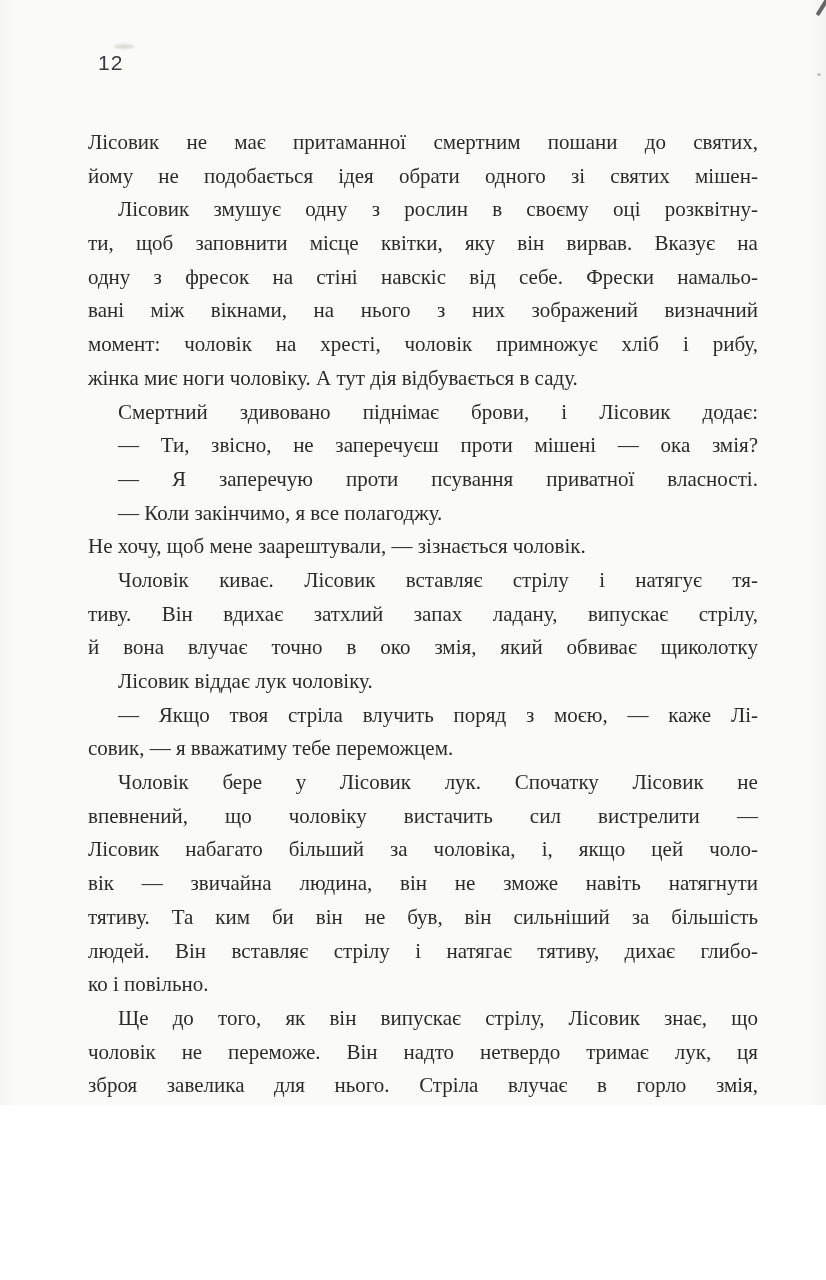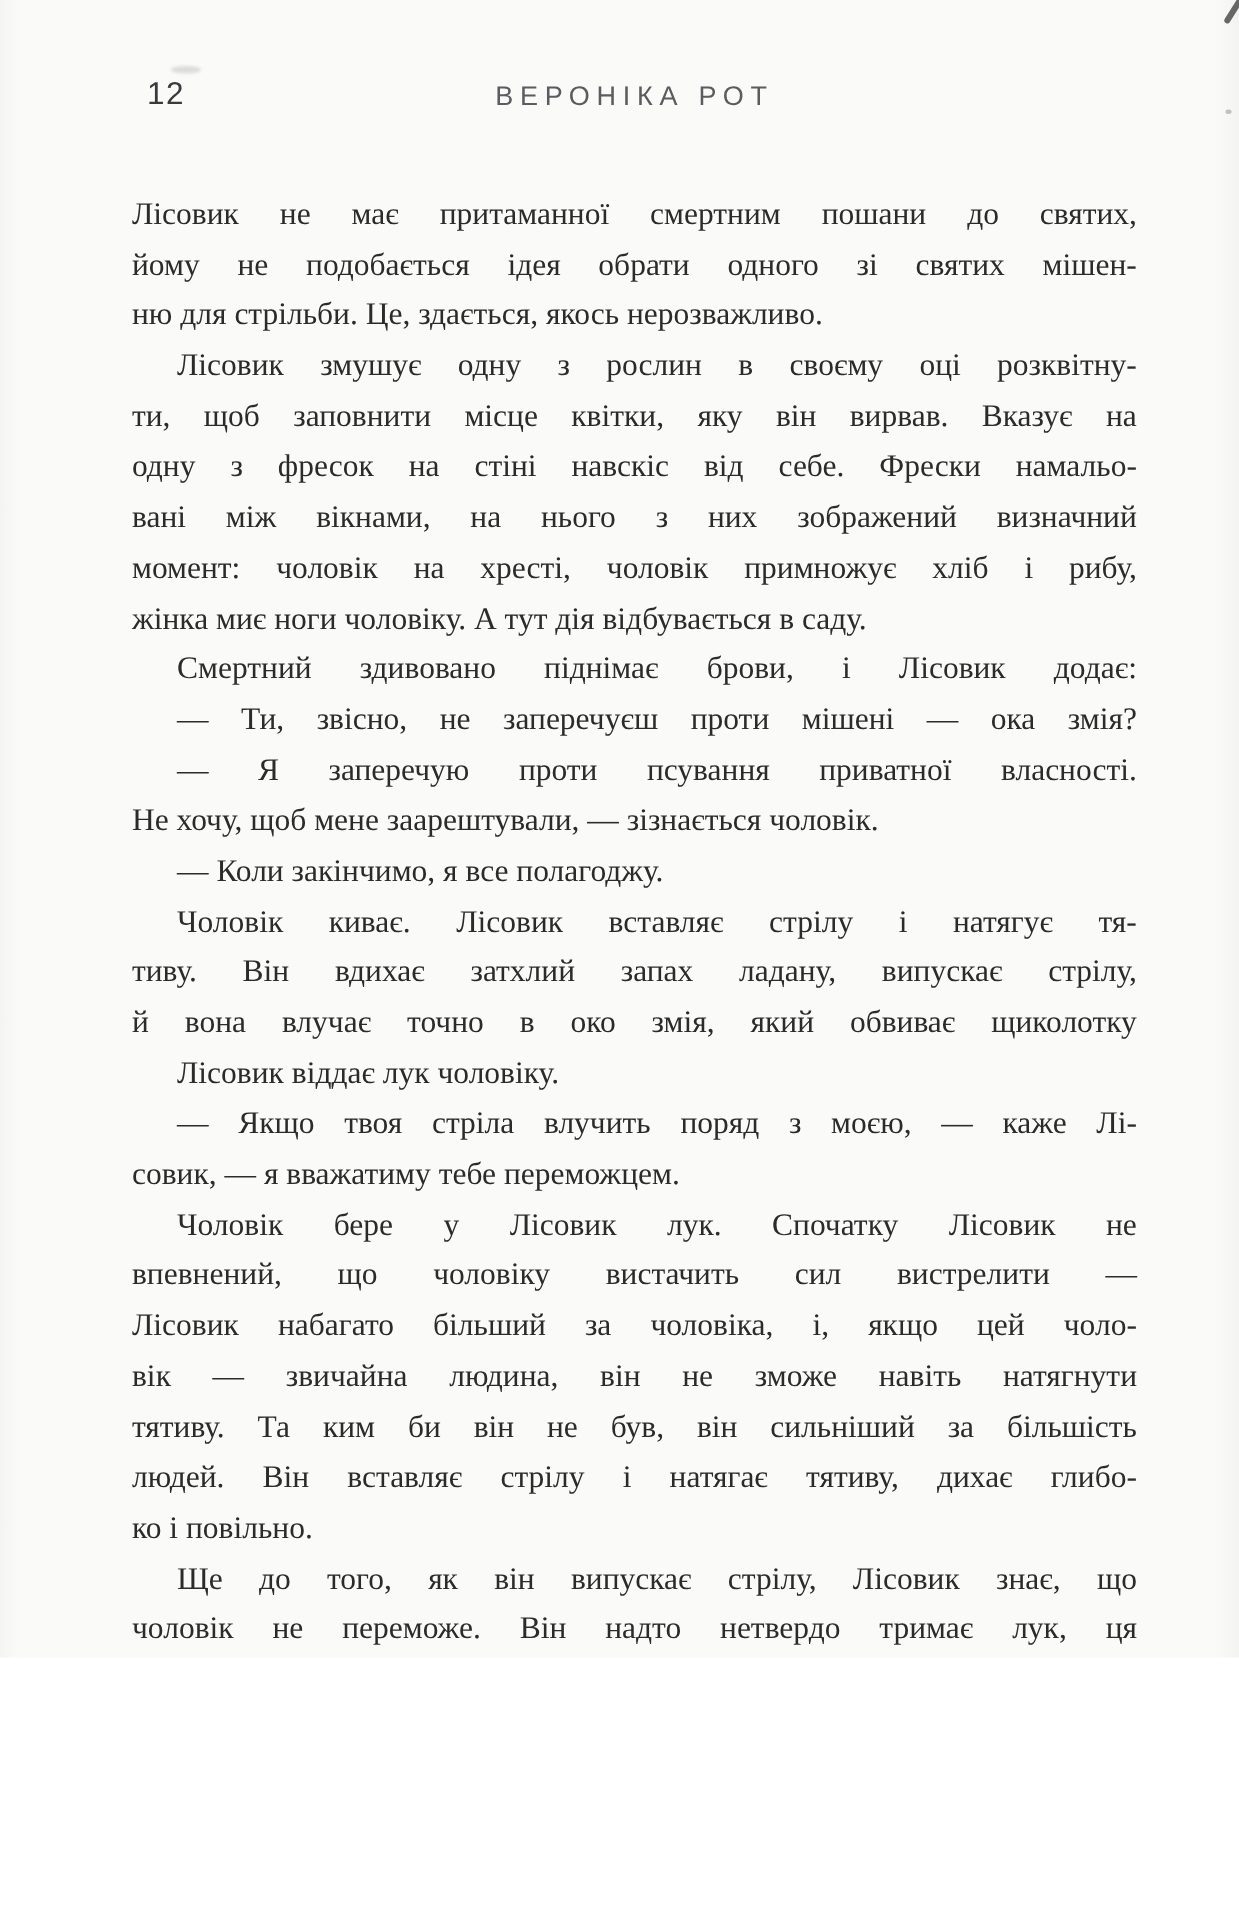--- a/index.html
+++ b/index.html
@@ -95,21 +95,20 @@
     background: #dcdcd8;
     border-radius: 50%;
     filter: blur(1px);
   }
 </style>
 </head>
 <body>
 
 <div class="page">
   <div class="folio">12</div>
-  <div class="running-head">ВЕРОНІКА РОТ</div>
   <div class="page-body">
       <div class="line just">
         <span>Лісовик</span>
         <span>не</span>
         <span>має</span>
         <span>притаманної</span>
         <span>смертним</span>
         <span>пошани</span>
         <span>до</span>
         <span>святих,</span>
@@ -118,21 +117,20 @@
         <span>йому</span>
         <span>не</span>
         <span>подобається</span>
         <span>ідея</span>
         <span>обрати</span>
         <span>одного</span>
         <span>зі</span>
         <span>святих</span>
         <span>мішен-</span>
       </div>
-      <div class="line">ню для стрільби. Це, здається, якось нерозважливо.</div>
       <div class="line just indent">
         <span>Лісовик</span>
         <span>змушує</span>
         <span>одну</span>
         <span>з</span>
         <span>рослин</span>
         <span>в</span>
         <span>своєму</span>
         <span>оці</span>
         <span>розквітну-</span>
@@ -207,22 +205,22 @@
       </div>
       <div class="line just indent">
         <span>—</span>
         <span>Я</span>
         <span>заперечую</span>
         <span>проти</span>
         <span>псування</span>
         <span>приватної</span>
         <span>власності.</span>
       </div>
+      <div class="line indent">— Коли закінчимо, я все полагоджу.</div>
       <div class="line">Не хочу, щоб мене заарештували, — зізнається чоловік.</div>
-      <div class="line indent">— Коли закінчимо, я все полагоджу.</div>
       <div class="line just indent">
         <span>Чоловік</span>
         <span>киває.</span>
         <span>Лісовик</span>
         <span>вставляє</span>
         <span>стрілу</span>
         <span>і</span>
         <span>натягує</span>
         <span>тя-</span>
       </div>

